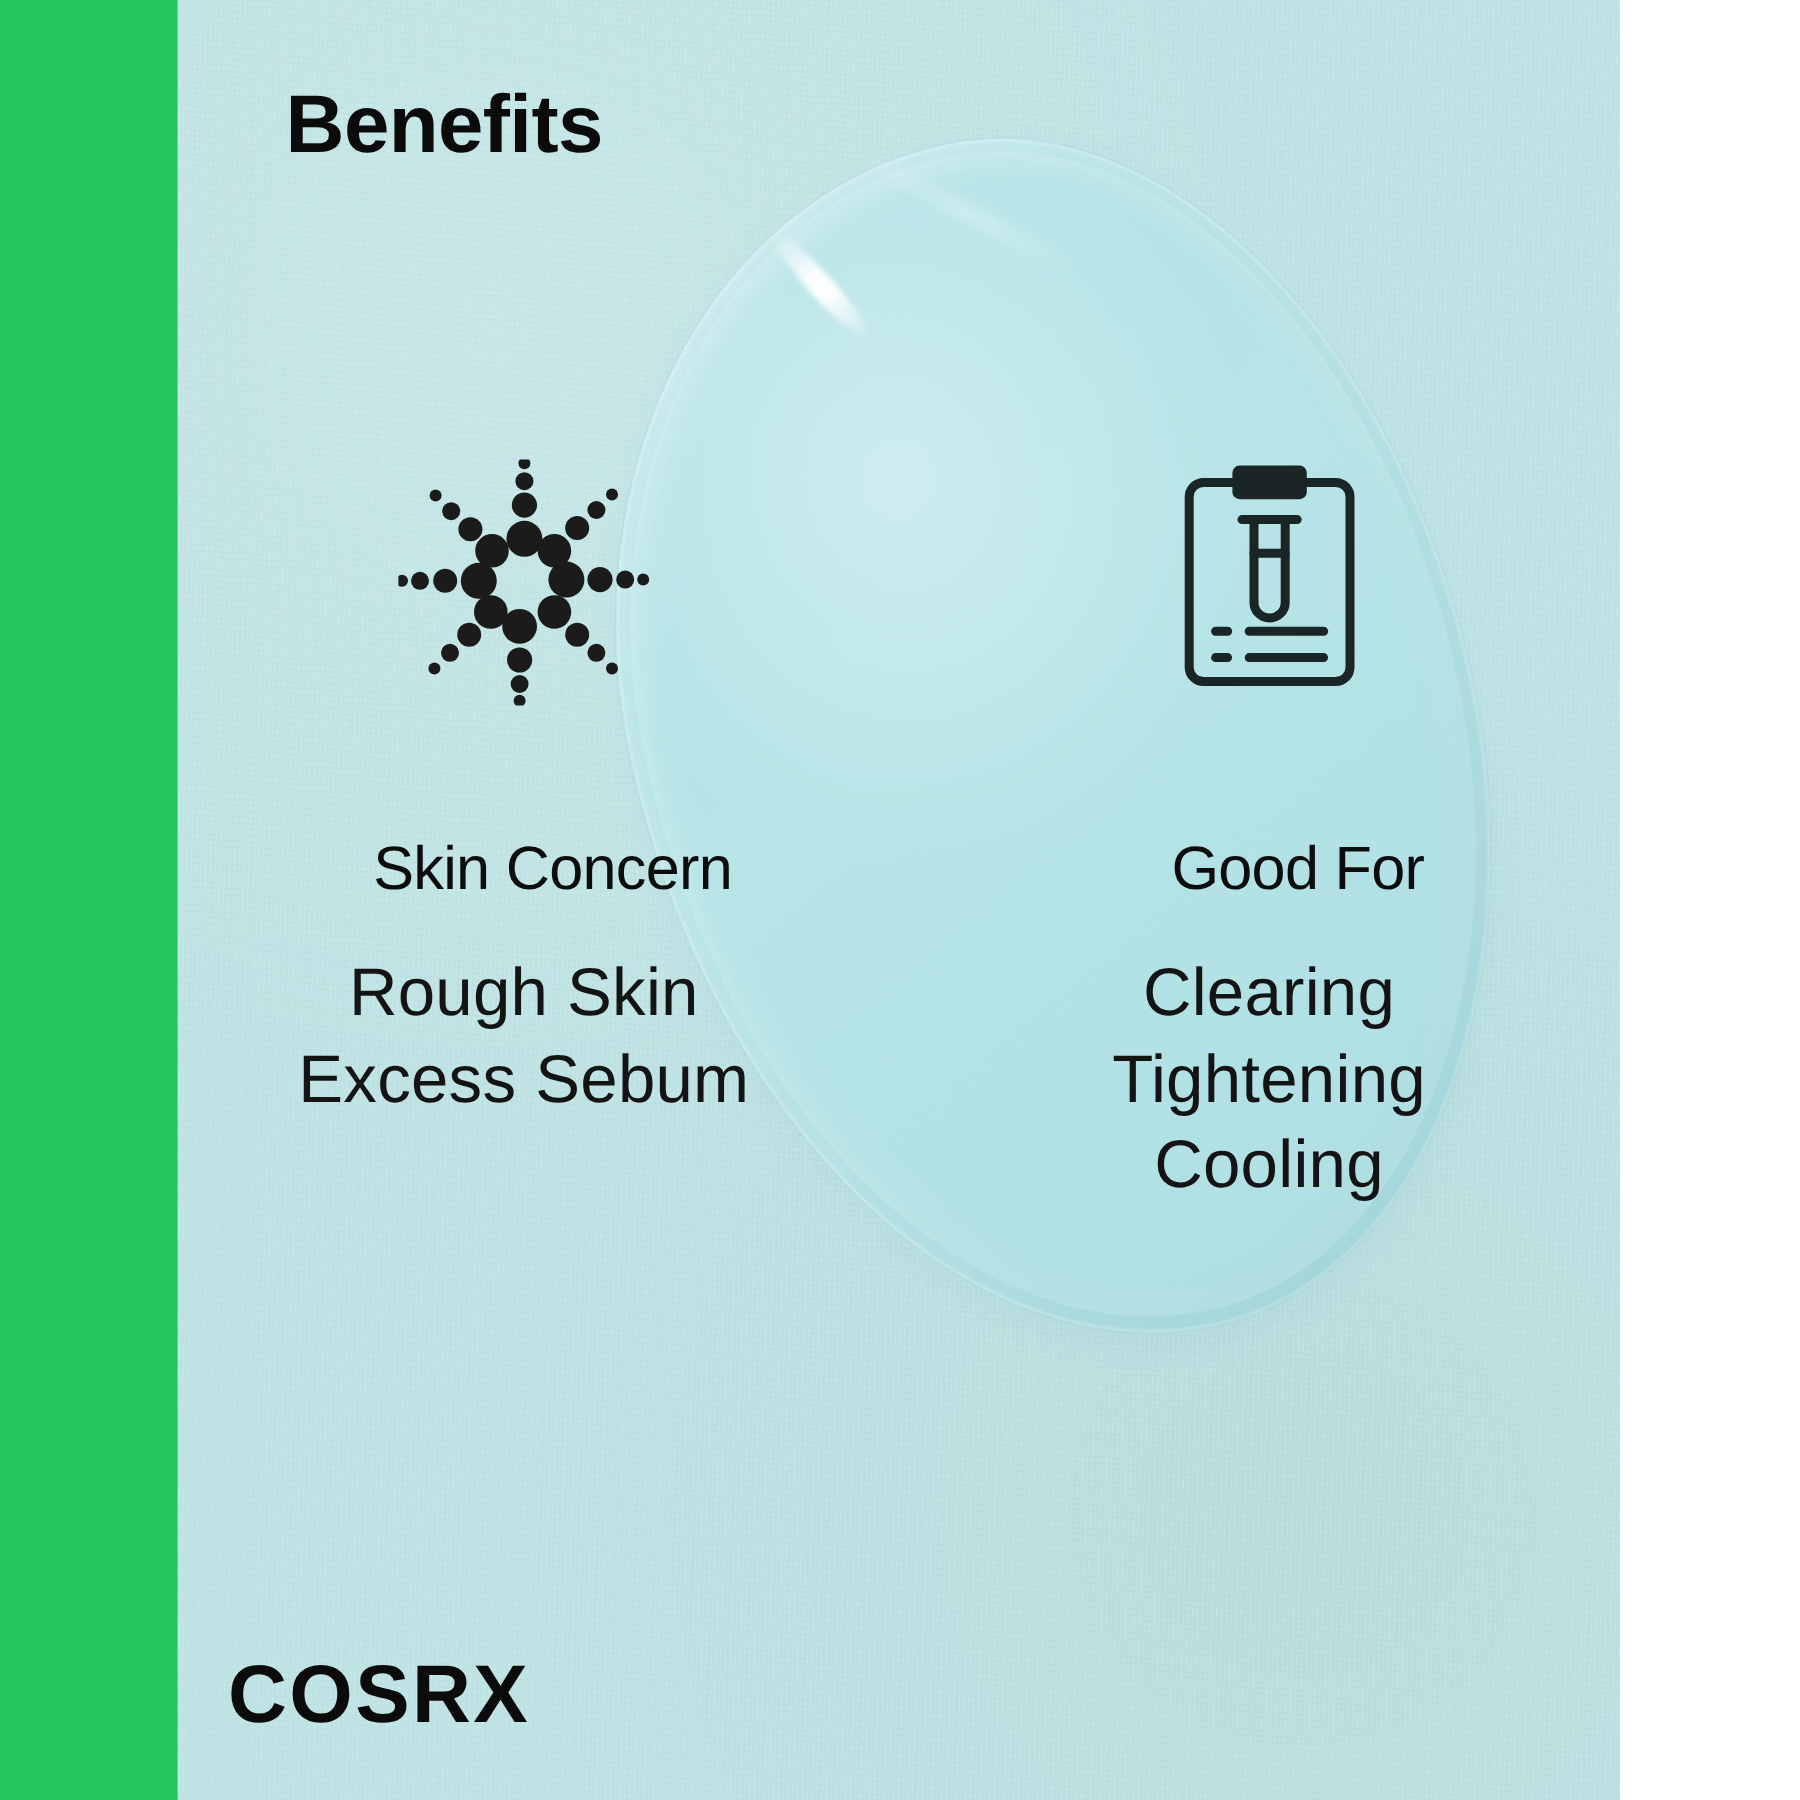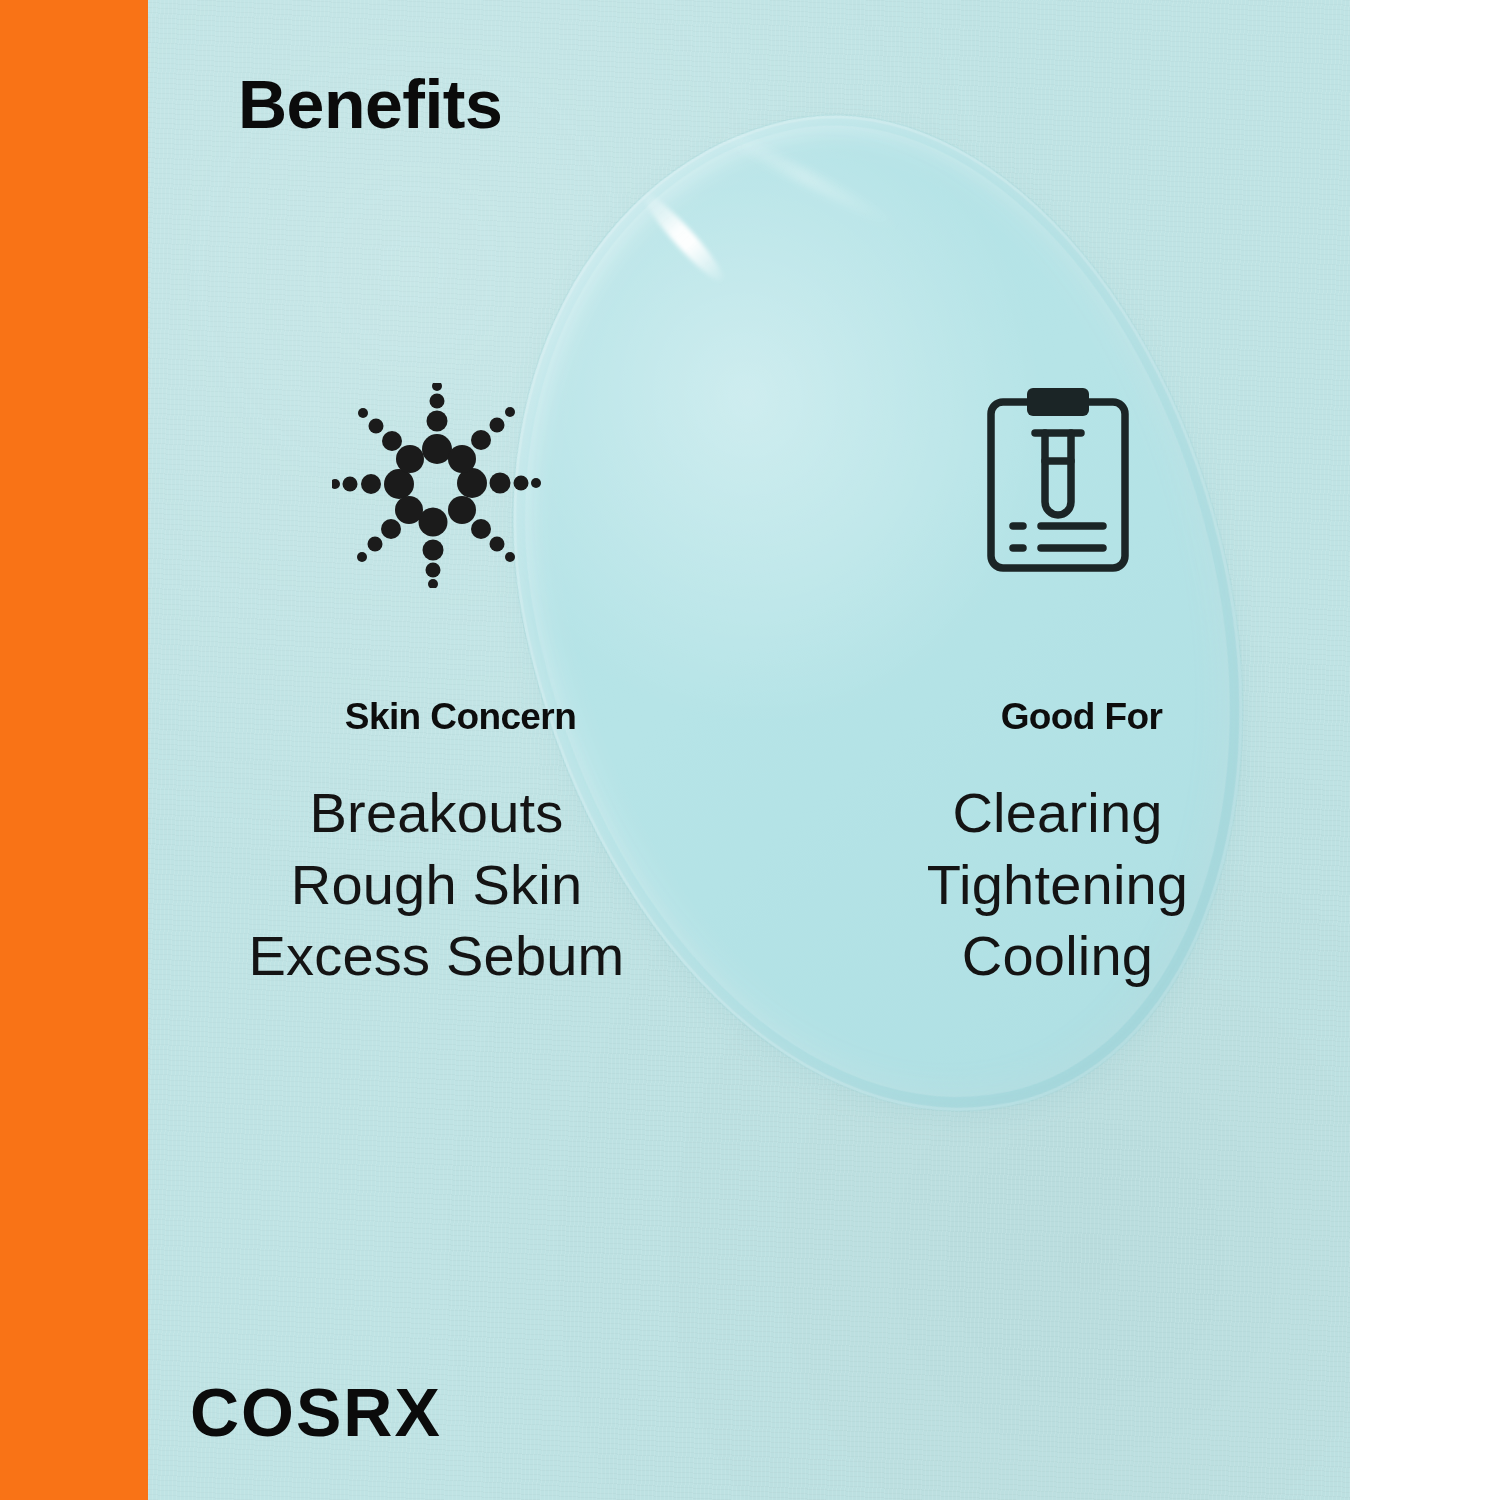--- a/index.html
+++ b/index.html
@@ -11,21 +11,21 @@
     width: 1500px;
     height: 1500px;
     font-family: "Liberation Sans", sans-serif;
     overflow: hidden;
   }
 
   #stage {
     position: relative;
     width: 1216px;
     height: 1500px;
-    background: #f97316;
+    background: #22c55e;
   }
 
   
   #panel {
     position: absolute;
     left: 148px;
     top: 0px;
     width: 1202px;
     height: 1500px;
     background: #bfe3e4;
@@ -128,22 +128,22 @@
   }
   .icon-box {
     width: 220px;
     height: 210px;
     display: flex;
     align-items: center;
     justify-content: center;
   }
   .column-title {
     margin-top: 108px;
-    font-size: 37px;
-    font-weight: 700;
+    font-size: 51px;
+    font-weight: 400;
     letter-spacing: -0.6px;
     color: #0d0d0d;
     line-height: 1;
     text-align: center;
     white-space: nowrap;
     margin-left: 48px;
   }
   .column-list {
     margin-top: 42px;
     text-align: center;
@@ -242,21 +242,20 @@
             <circle cx="59" cy="146" r="10"></circle>
             <circle cx="43" cy="161" r="7.5"></circle>
             <circle cx="30" cy="174" r="5"></circle>
           </g>
         </svg>
       </div>
 
       <div class="column-title">Skin Concern</div>
 
       <div class="column-list">
-        <div class="column-list-item">Breakouts</div>
         <div class="column-list-item">Rough Skin</div>
         <div class="column-list-item">Excess Sebum</div>
       </div>
     </div>
 
     <div class="benefit-column" id="column-good-for">
 
       <div class="icon-box">
         <svg class="icon-svg" width="150" height="190" viewBox="0 0 150 190" aria-hidden="true">
           <g fill="none" stroke="#1b2526" stroke-width="7.5" stroke-linecap="round" stroke-linejoin="round">

